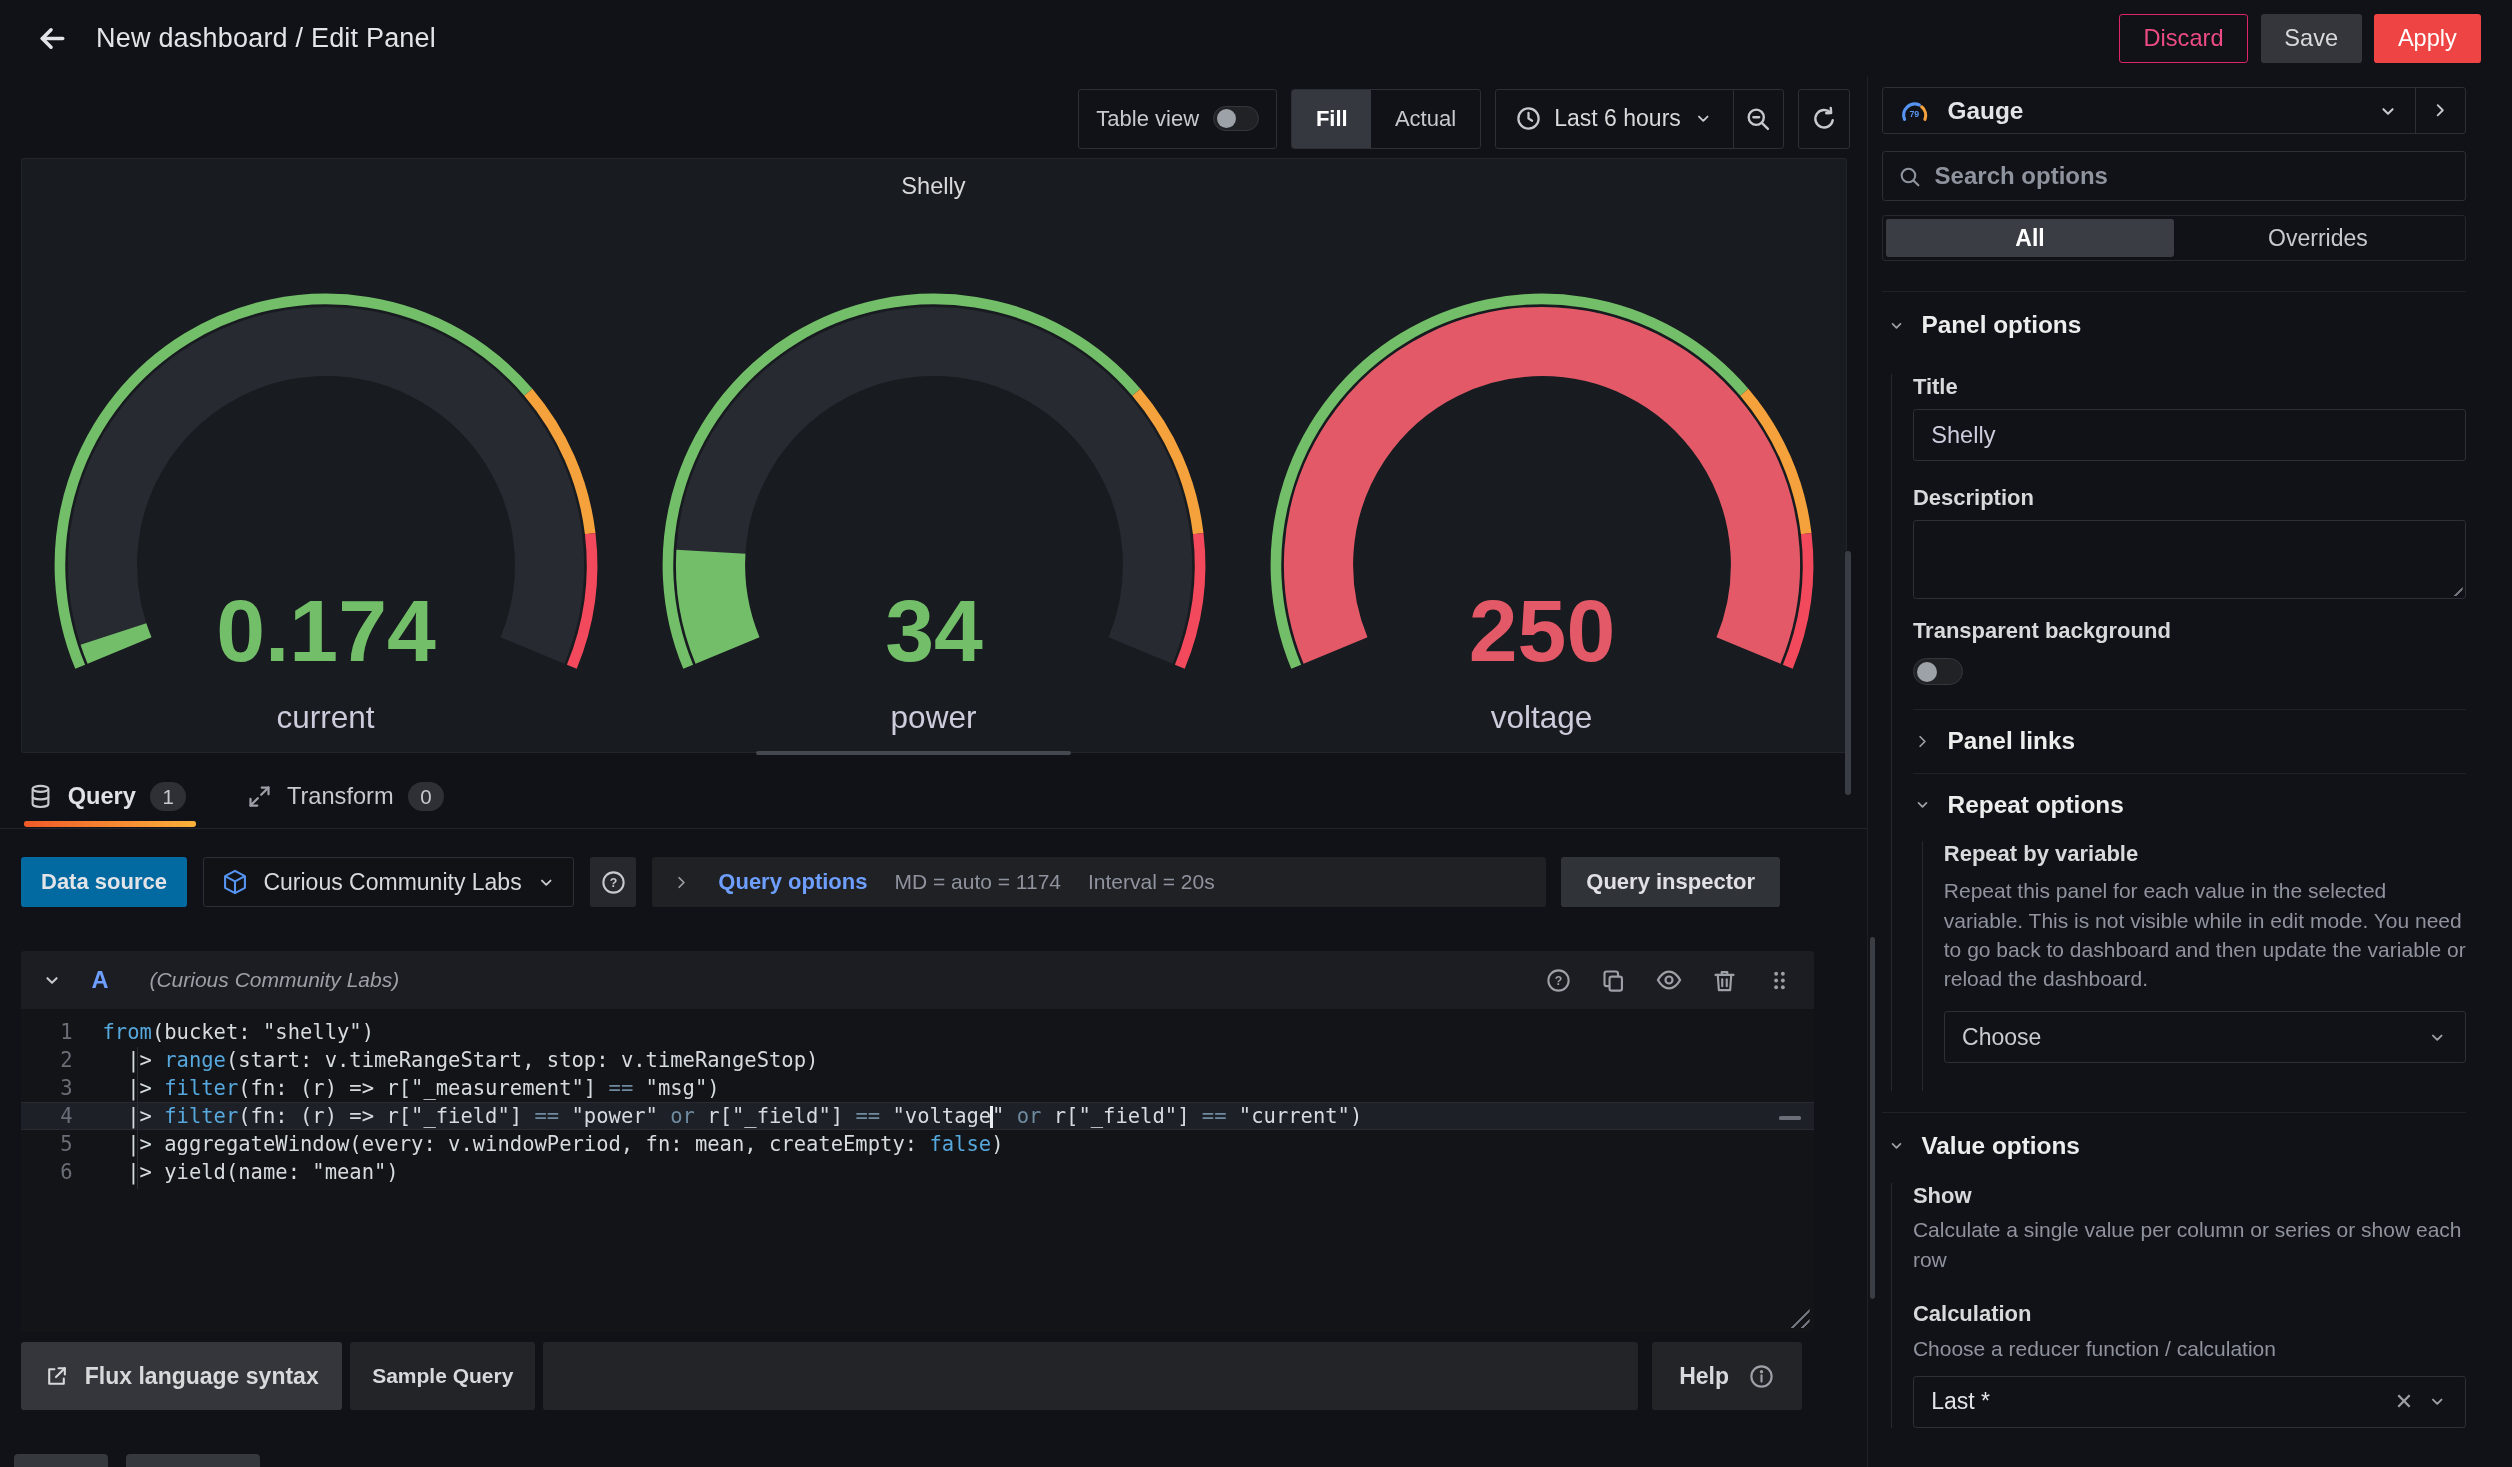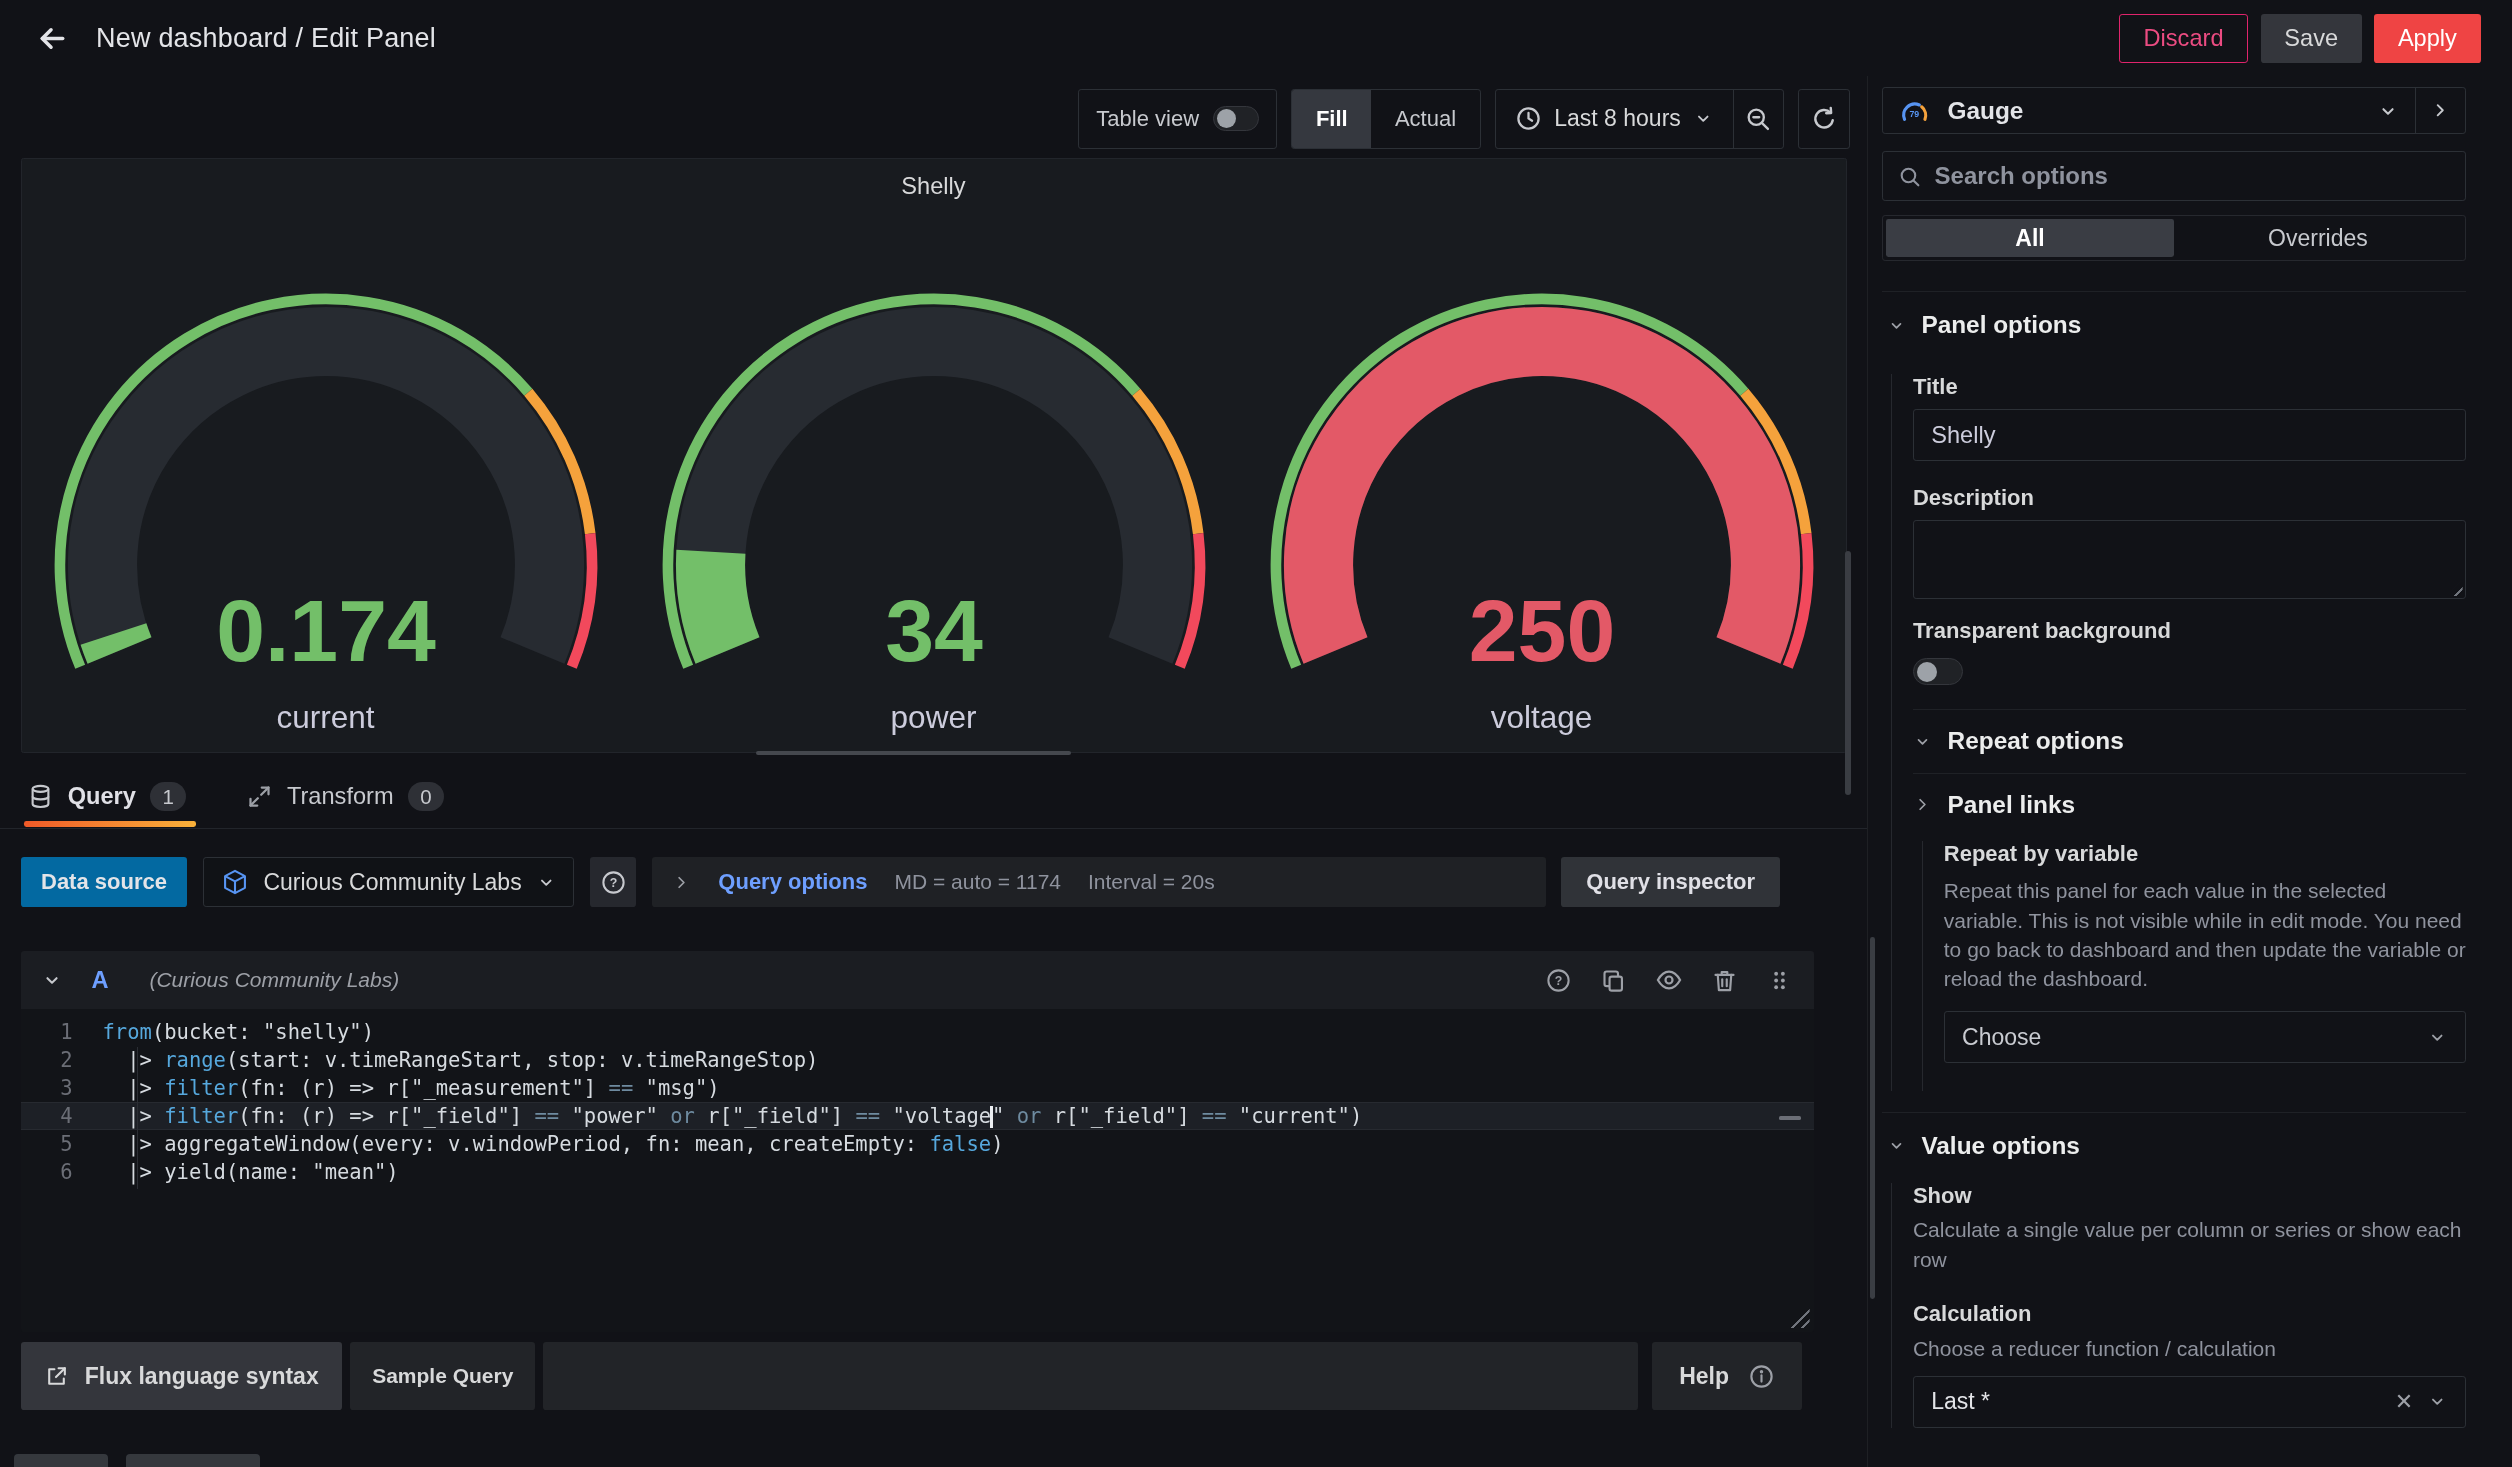--- a/index.html
+++ b/index.html
@@ -166,21 +166,21 @@
       <div class="tb-box segwrap">
         <div class="seg active">Fill</div>
         <div class="seg">Actual</div>
       </div>
       <div class="tb-box timebox">
         <div class="time-main">
           <svg class="ic" width="27" height="27" viewBox="0 0 24 24" fill="none" stroke="#c7c9ce" stroke-width="2" stroke-linecap="round">
               <circle cx="12" cy="12" r="9"></circle>
               <path d="M12 7v5l3.2 2"></path>
             </svg>
-          <span class="time-label">Last 8 hours</span>
+          <span class="time-label">Last 6 hours</span>
           <svg class="ic chev" width="20.5" height="20.5" viewBox="0 0 24 24" fill="none" stroke="#c7c9ce" stroke-width="2.2" stroke-linecap="round" stroke-linejoin="round">
               <polyline points="7 10 12 15 17 10"></polyline>
             </svg>
         </div>
         <div class="tb-div"></div>
         <div class="sq">
           <svg class="ic" width="28" height="28" viewBox="0 0 24 24" fill="none" stroke="#c7c9ce" stroke-width="2" stroke-linecap="round">
               <circle cx="10.5" cy="10.5" r="6.5"></circle>
               <line x1="15.5" y1="15.5" x2="20.5" y2="20.5"></line>
               <line x1="8" y1="10.5" x2="13" y2="10.5"></line>
@@ -444,30 +444,30 @@
           <div class="t-area">
               <div class="rsz"></div>
             </div>
           <div class="f-label" style="">Transparent background</div>
           <div class="big-toggle">
               <div class="knob"></div>
             </div>
 
           <div class="subhead sub-div">
             <svg class="ic chev" width="19" height="19" viewBox="0 0 24 24" fill="none" stroke="#9da0a7" stroke-width="2.2" stroke-linecap="round" stroke-linejoin="round">
-                <polyline points="7 10 12 15 17 10"></polyline>
-              </svg>
-            <span class="sh-t">Repeat options</span>
+                <polyline points="9 6 15 12 9 18"></polyline>
+              </svg>
+            <span class="sh-t">Panel links</span>
           </div>
 
           <div class="subhead sub-div">
             <svg class="ic chev" width="19" height="19" viewBox="0 0 24 24" fill="none" stroke="#9da0a7" stroke-width="2.2" stroke-linecap="round" stroke-linejoin="round">
-                <polyline points="9 6 15 12 9 18"></polyline>
-              </svg>
-            <span class="sh-t">Panel links</span>
+                <polyline points="7 10 12 15 17 10"></polyline>
+              </svg>
+            <span class="sh-t">Repeat options</span>
           </div>
           <div class="guide" style="padding-bottom:28px">
             <div class="f-label" style="margin-top:4.7px">Repeat by variable</div>
             <div class="f-desc">Repeat this panel for each value in the selected variable. This is not visible while in edit mode. You need to go back to dashboard and then update the variable or reload the dashboard.</div>
             <div class="sel" style="margin-top:17.3px">
               <span class="sel-v">Choose</span>
               <svg class="ic chev" width="20.5" height="20.5" viewBox="0 0 24 24" fill="none" stroke="#9da0a7" stroke-width="2.2" stroke-linecap="round" stroke-linejoin="round">
                   <polyline points="7 10 12 15 17 10"></polyline>
                 </svg>
             </div>

